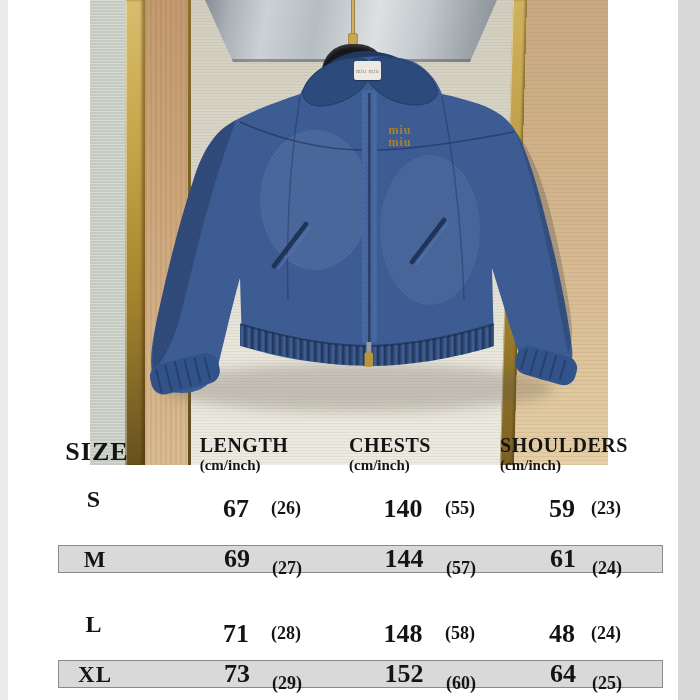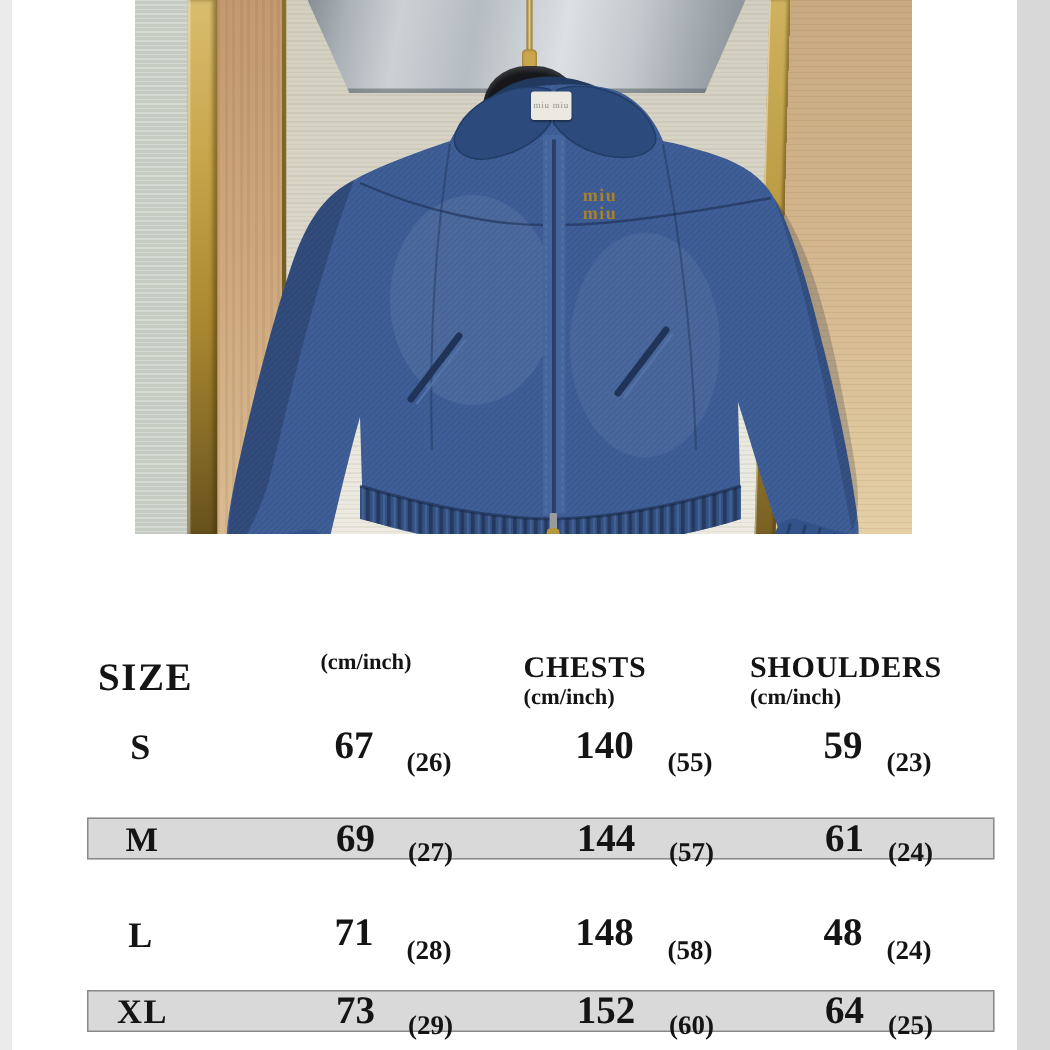--- a/index.html
+++ b/index.html
@@ -3,21 +3,21 @@
 <meta charset="utf-8">
 <style>
   html,body{margin:0;padding:0;background:#ffffff;}
   .stage{position:relative;width:700px;height:700px;background:#ffffff;overflow:hidden;
          font-family:"Liberation Serif","DejaVu Serif",serif;}
   
   .edge{position:absolute;top:0;height:700px;}
   .edge.l{left:0;width:8px;background:#ebebeb;}
   .edge.r{right:0;width:22px;background:#d8d8d8;}
   
-  .photo{position:absolute;left:90px;top:0;width:518px;height:356px;overflow:hidden;background:#d7d3c5;}
+  .photo{position:absolute;left:90px;top:0;width:518px;height:465px;overflow:hidden;background:#d7d3c5;}
   .layer{position:absolute;top:0;height:100%;}
   .wall-sage{left:0;width:35px;background:#c6cbc2;
     background-image:repeating-linear-gradient(180deg,rgba(255,255,255,.28) 0 1px,rgba(0,0,0,0) 1px 3px);}
   .gold-1{left:35px;width:20px;
     background:linear-gradient(180deg,#d9bd6e 0%,#c7a54b 30%,#a8862f 62%,#7c6324 88%,#67511c 100%);
     box-shadow:inset 2px 0 0 rgba(255,255,255,.35), inset -3px 0 3px rgba(60,40,0,.45);}
   .wood-1{left:55px;width:43px;background:linear-gradient(180deg,#c39a6f 0%,#cda67c 45%,#d9bb92 100%);
     background-blend-mode:multiply;}
   .wood-1:after{content:"";position:absolute;inset:0;
     background:repeating-linear-gradient(90deg,rgba(120,80,40,.10) 0 2px,rgba(0,0,0,0) 2px 5px);}
@@ -58,21 +58,21 @@
   .th .sub{display:block;font-size:15px;line-height:17px;}
   .row{position:absolute;left:58px;width:605px;}
   .r-0{top:61px;height:36px;}
   .r-1{top:125px;height:28px;}
   .r-2{top:186px;height:36px;}
   .r-3{top:240px;height:28px;}
   .row.hl{background:#d9d9d9;border:1px solid #8a8a8a;box-sizing:border-box;}
   .cell{position:absolute;transform:translateX(-50%);font-weight:bold;color:#141414;white-space:nowrap;}
   .sz{left:36px;font-size:24px;line-height:36px;top:0;letter-spacing:1px;}
   .row.hl .sz{line-height:27px;font-size:23px;}
-  .num{font-size:26px;line-height:32px;top:0;}
+  .num{font-size:26px;line-height:32px;top:12px;}
   .row.hl .num{line-height:29px;top:-2px;}
   .par{font-size:18px;}
   .row .par{top:17px;}
   .row.hl .par{top:12px;}
   .c-len{left:178px;} .p-len{left:228px;}
   .c-ch{left:345px;}  .p-ch{left:402px;}
   .c-sh{left:504px;}  .p-sh{left:548px;}
 </style>
 </head>
 <body>
@@ -178,20 +178,21 @@
       </g>
     </svg>
 
     <div class="collar-tag">miu miu</div>
   </div>
 
   <div class="chart">
 
     <div class="th th-size">SIZE</div>
     <div class="th th-len">
+      <span class="lbl">LENGTH</span>
       <span class="sub">(cm/inch)</span>
     </div>
     <div class="th th-ch">
       <span class="lbl">CHESTS</span>
       <span class="sub">(cm/inch)</span>
     </div>
     <div class="th th-sh">
       <span class="lbl">SHOULDERS</span>
       <span class="sub">(cm/inch)</span>
     </div>

